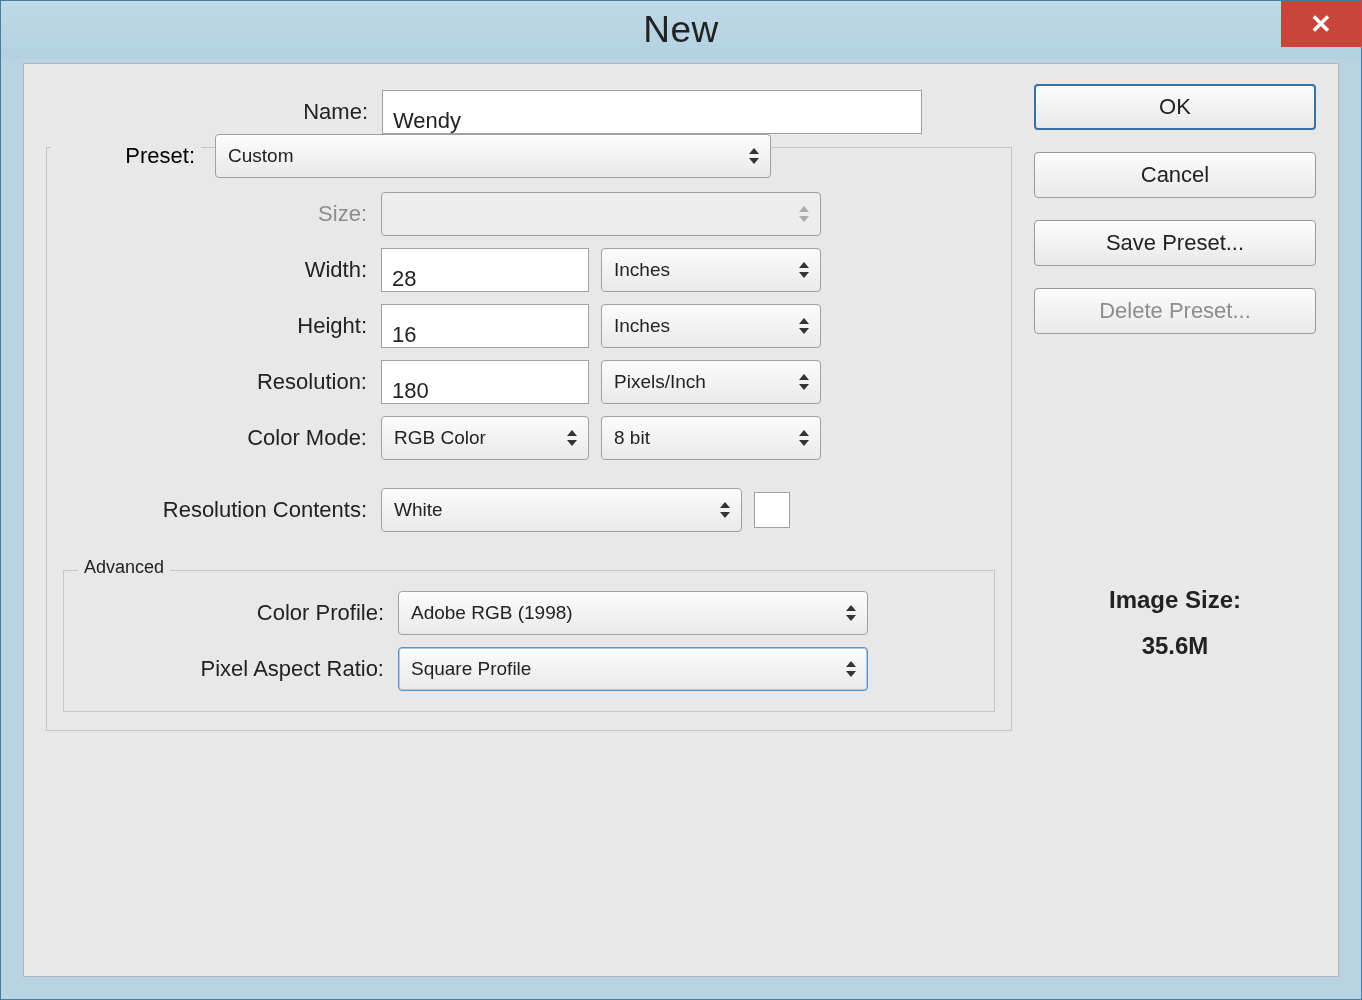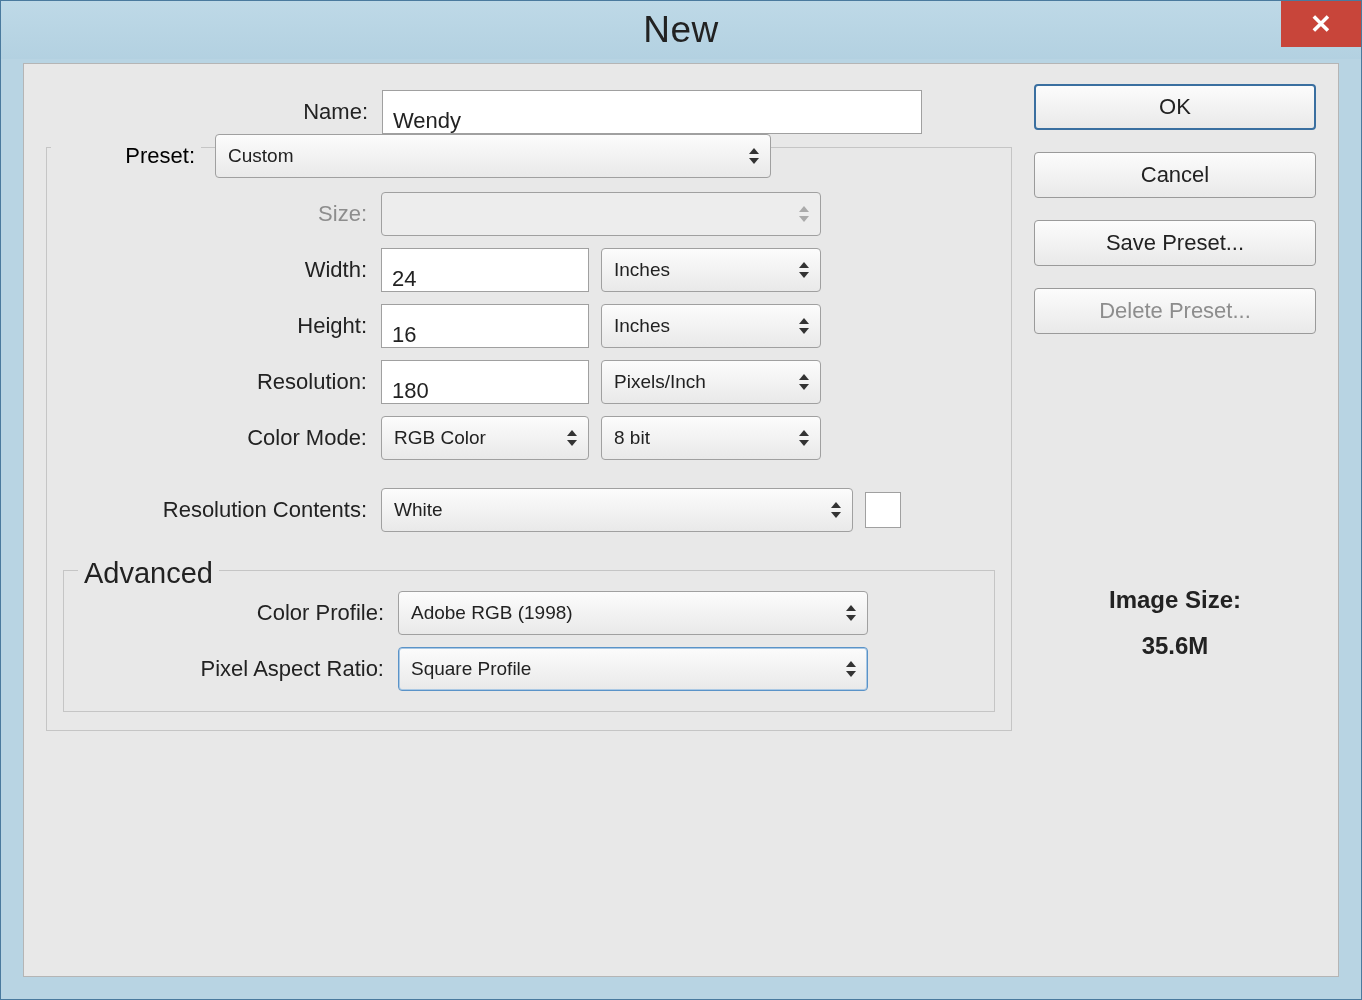--- a/index.html
+++ b/index.html
@@ -132,21 +132,21 @@
   .fs {
     border: 1px solid #c5c5c5;
     margin-top: 7px;
     padding: 14px 16px 14px 16px;
     position: relative;
   }
   .fs > legend {
     position: absolute; top: -14px; left: 14px;
     background: #e8e8e8;
     padding: 0 6px;
-    font-size: 29px;
+    font-size: 18px;
     color: #222;
   }
   .fs.preset {
     padding-top: 0;
     padding-bottom: 18px;
   }
   .fs.preset .preset-header {
     display: grid;
     grid-template-columns: 150px 1fr;
     align-items: center;
@@ -237,21 +237,21 @@
                     <span class="tri-up"></span>
                     <span class="tri-down"></span>
                   </span>
               </div>
             </div>
           </div>
 
           <div class="row">
             <div class="lbl">Width:</div>
             <div class="fields">
-              <div class="text-input num-input">24</div>
+              <div class="text-input num-input">28</div>
               <div class="select" style="width:220px;">
                 <span>Inches</span>
                 <span class="spinner">
                     <span class="tri-up"></span>
                     <span class="tri-down"></span>
                   </span>
               </div>
             </div>
           </div>
 
@@ -299,21 +299,21 @@
                     <span class="tri-up"></span>
                     <span class="tri-down"></span>
                   </span>
               </div>
             </div>
           </div>
 
           <div class="row" style="margin-top:16px;">
             <div class="lbl">Resolution Contents:</div>
             <div class="fields">
-              <div class="select" style="width:472px;">
+              <div class="select" style="width:361px;">
                 <span>White</span>
                 <span class="spinner">
                     <span class="tri-up"></span>
                     <span class="tri-down"></span>
                   </span>
               </div>
               <div class="swatch"></div>
             </div>
           </div>
 

